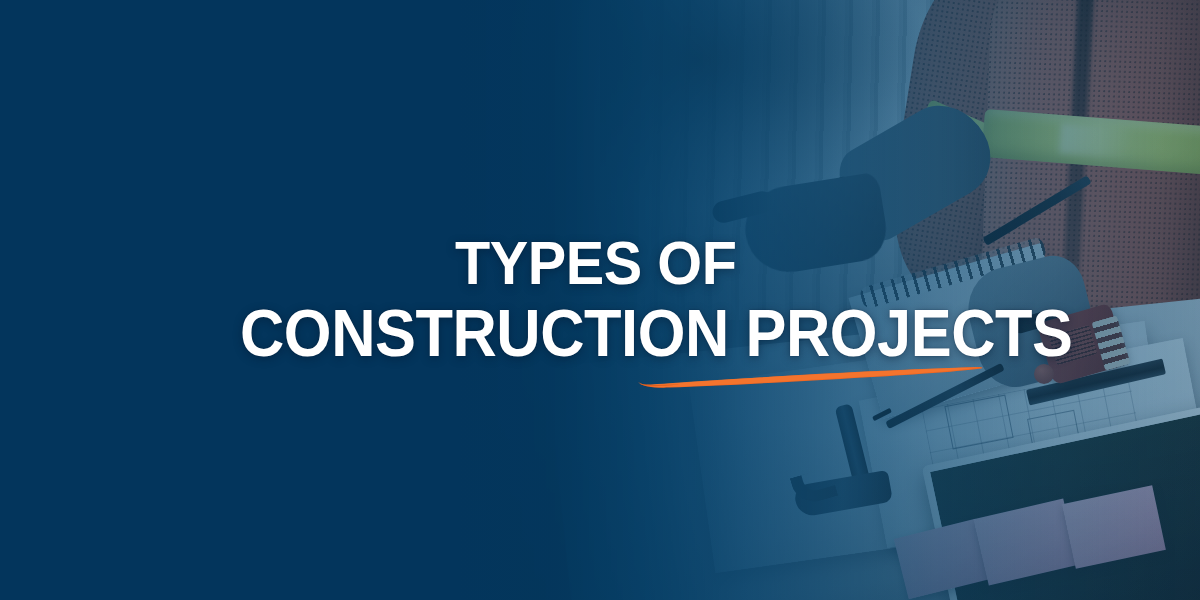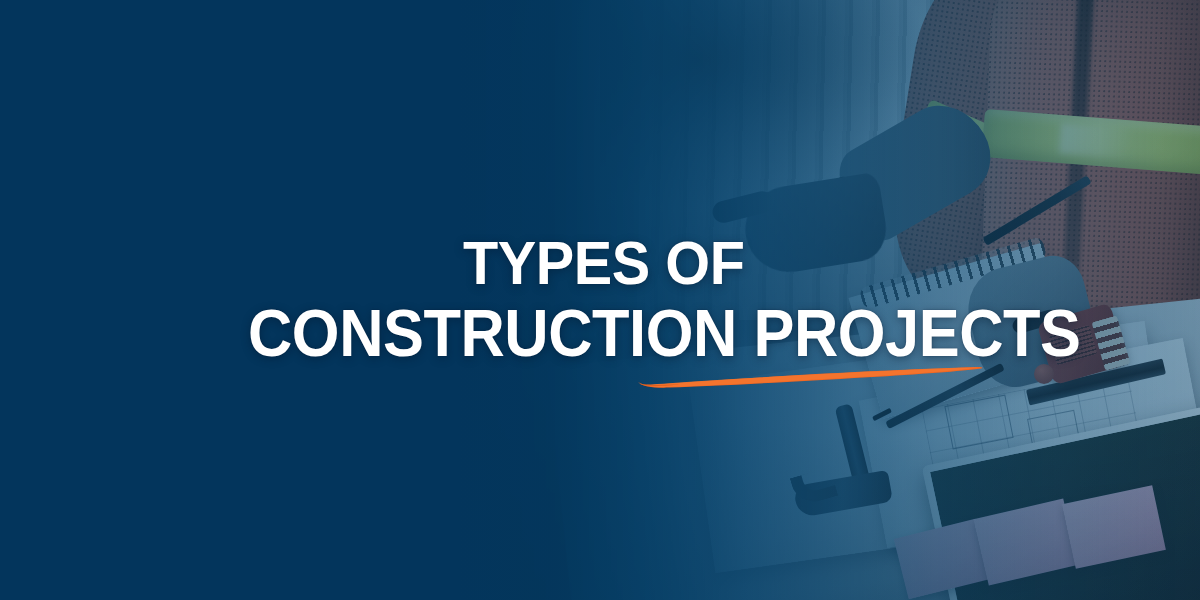--- a/index.html
+++ b/index.html
@@ -331,21 +331,20 @@
     position:absolute; inset:0;
     background:linear-gradient(90deg, rgba(2,46,82,.55) 0%, rgba(4,58,96,.35) 55%, rgba(8,70,110,.10) 100%);
     mix-blend-mode:color;
   }
 
   
   #headline {
     position:absolute;
     left:0; top:0; width:952px; height:600px;
     pointer-events:none;
-    margin-left:8px;
   }
   .line {
     position:absolute;
     color:#ffffff;
     font-weight:700;
     letter-spacing:-0.5px;
     white-space:nowrap;
     text-shadow:0 2px 10px rgba(0,22,44,.45), 0 0 2px rgba(0,20,40,.35);
     transform:scaleX(.93);
   }

